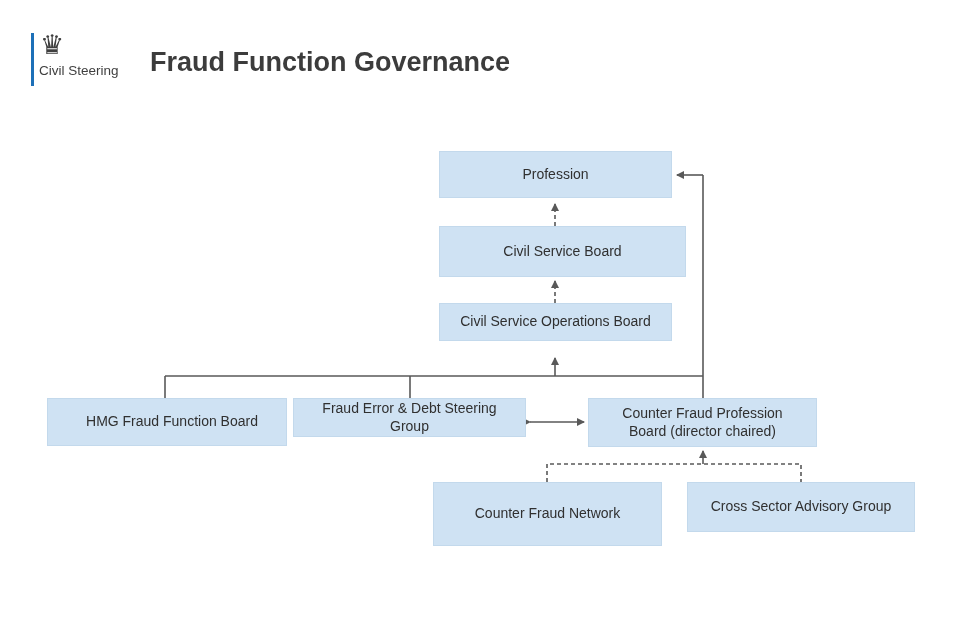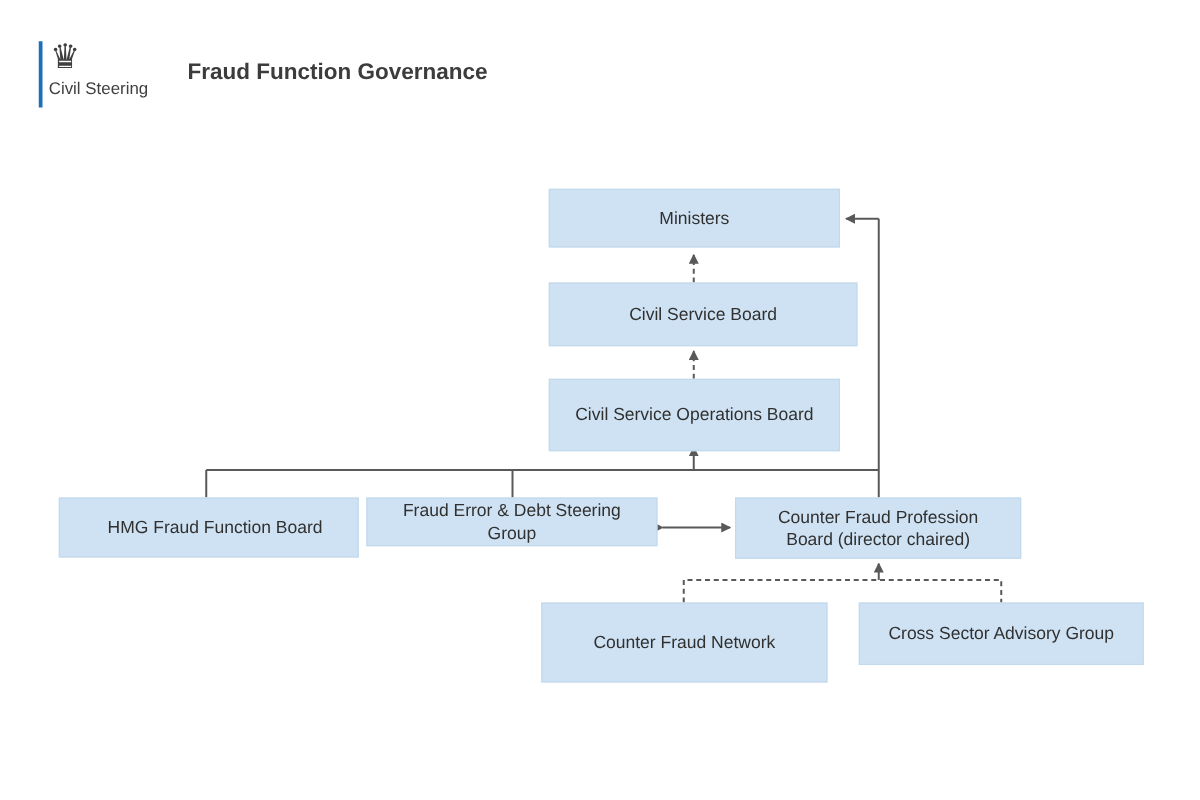--- a/index.html
+++ b/index.html
@@ -9,38 +9,38 @@
     font-family: "Liberation Sans", sans-serif;
     position: relative; overflow: hidden;
   }
   .stage { position: absolute; left: 0; top: 0; width: 960px; height: 640px; }
 
   
   .logo-bar { position: absolute; left: 31px; top: 33px; width: 3px; height: 53px; background: #1d70b8; }
   .crown { position: absolute; left: 40px; top: 28px; width: 40px; height: 34px;
            font-size: 27px; line-height: 34px; color: #3f3f3f; text-align: left; }
   .logo-text { position: absolute; left: 39px; top: 63px; font-size: 13.5px; color: #3f3f3f; white-space: nowrap; }
-  .page-title { position: absolute; left: 150px; top: 47px; font-size: 18px; font-weight: bold;
+  .page-title { position: absolute; left: 150px; top: 47px; font-size: 27px; font-weight: bold;
                 color: #3c3c3c; white-space: nowrap; }
 
   
   .node {
     position: absolute;
     background: #cfe2f3;
     border: 1px solid #c3d9ec;
     color: #303030;
     font-size: 14px;
     line-height: 1.25;
     display: flex; align-items: center; justify-content: center;
     text-align: center;
     padding: 4px 14px;
   }
   .n-ministers { left: 439px; top: 151px; width: 233px; height: 47px; }
   .n-csb       { left: 439px; top: 226px; width: 247px; height: 51px; }
-  .n-csob      { left: 439px; top: 303px; width: 233px; height: 58px; }
+  .n-csob      { left: 439px; top: 303px; width: 233px; height: 38px; }
   .n-hmg       { left: 47px;  top: 398px; width: 240px; height: 48px; padding-left: 24px; }
   .n-fedsg     { left: 293px; top: 398px; width: 233px; height: 39px; }
   .n-cfpb      { left: 588px; top: 398px; width: 229px; height: 49px; }
   .n-cfn       { left: 433px; top: 482px; width: 229px; height: 64px; }
   .n-csag      { left: 687px; top: 482px; width: 228px; height: 50px; }
 
   svg.connectors { position: absolute; left: 0; top: 0; width: 960px; height: 640px; pointer-events: none; }
   .ln   { stroke: #595959; stroke-width: 1.6; fill: none; }
   .dash { stroke-dasharray: 4 3; }
 </style>
@@ -71,21 +71,21 @@
 
     <line class="ln" x1="703" y1="398" x2="703" y2="175"></line>
     <line class="ln" x1="703" y1="175" x2="677" y2="175" marker-end="url(#arr)"></line>
 
     <line class="ln" x1="530" y1="422" x2="584" y2="422" marker-start="url(#arr)" marker-end="url(#arr)"></line>
 
     <path class="ln dash" d="M547,482 L547,464 L801,464 L801,482"></path>
     <line class="ln" x1="703" y1="464" x2="703" y2="451" marker-end="url(#arr)"></line>
   </svg>
 
-  <div class="node n-ministers">Ministers</div>
+  <div class="node n-ministers">Profession</div>
   <div class="node n-csb">Civil Service Board</div>
   <div class="node n-csob">Civil Service Operations Board</div>
   <div class="node n-hmg">HMG Fraud Function Board</div>
   <div class="node n-fedsg">Fraud Error &amp; Debt Steering Group</div>
   <div class="node n-cfpb">Counter Fraud Profession Board (director chaired)</div>
   <div class="node n-cfn">Counter Fraud Network</div>
   <div class="node n-csag">Cross Sector Advisory Group</div>
 
 </div>
 

